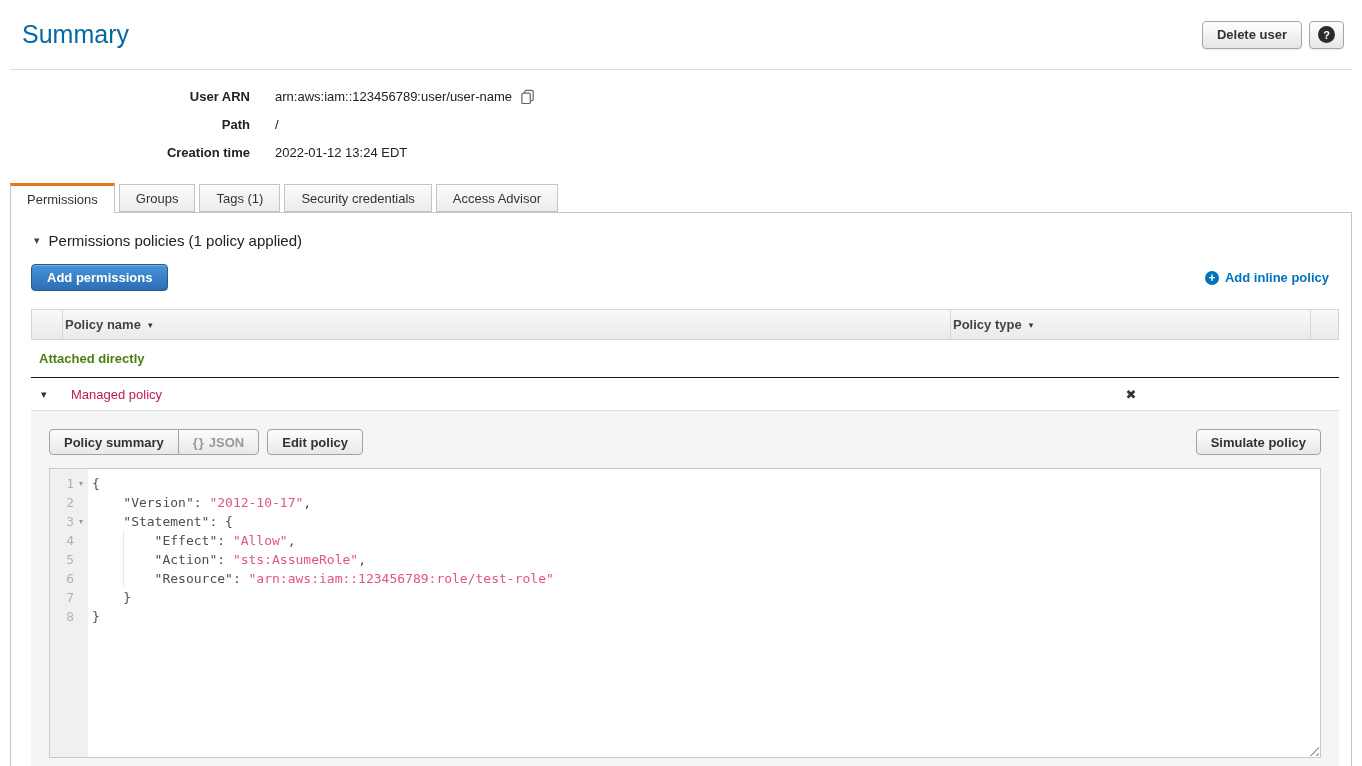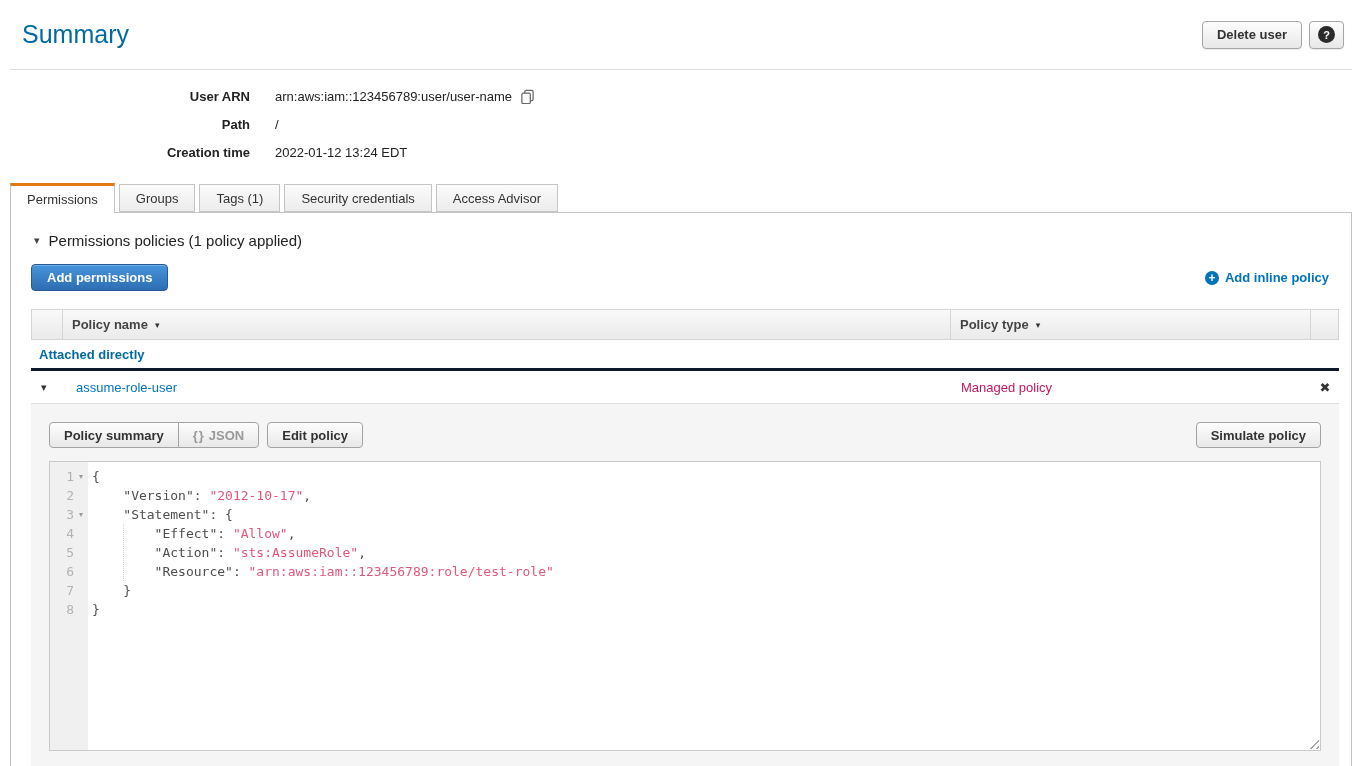--- a/index.html
+++ b/index.html
@@ -44,25 +44,25 @@
     box-shadow:inset 0 1px 0 rgba(255,255,255,.25);}
   .inline-link{display:flex;align-items:center;gap:6px;color:var(--link-blue,#0073bb);
     font-size:13px;font-weight:bold;cursor:pointer;margin-right:10px;}
   .plus-circle{width:14px;height:14px;border-radius:50%;background:var(--link-blue,#0073bb);
     color:#fff;font-size:12px;font-weight:bold;display:flex;align-items:center;justify-content:center;line-height:1;}
 
   
   .ptable{margin-top:18px;font-size:13px;}
   .thead{display:grid;grid-template-columns:30px 1fr 360px 28px;height:31px;align-items:stretch;
     background:linear-gradient(#f9f9f9,#eaeaea);border:1px solid #d5d5d5;}
-  .th{display:flex;align-items:center;padding-left:9px;font-weight:bold;color:#444;border-left:1px solid #d5d5d5;}
+  .th{display:flex;align-items:center;padding-left:2px;font-weight:bold;color:#444;border-left:1px solid #d5d5d5;}
   .th:first-child{border-left:none;}
   .sort-caret{font-size:9px;margin-left:7px;color:#333;}
-  .group-row{height:31px;display:flex;align-items:center;padding-left:8px;font-weight:bold;
-    color:#0369a1;border-bottom:3px solid #0f172a;}
+  .group-row{height:38px;display:flex;align-items:center;padding-left:8px;font-weight:bold;
+    color:#4d7c0f;border-bottom:1px solid #0f172a;}
   .policy-row{display:grid;grid-template-columns:30px 1fr 360px 28px;height:33px;align-items:center;
     border-bottom:1px solid #ddd;}
   .row-caret{margin-left:10px;font-size:11px;color:#333;cursor:pointer;}
   .policy-link{margin-left:15px;color:var(--link-blue,#0073bb);cursor:pointer;}
   .ptype{padding-left:10px;color:#be185d;}
   .detach{justify-self:center;font-weight:bold;color:#333;cursor:pointer;font-size:13px;}
 
   
   .detail-box{background:#f5f5f5;padding:18px 18px 16px 18px;border-bottom:2px solid #c8c8c8;}
   .detail-toolbar{display:flex;justify-content:space-between;align-items:center;gap:27px;}
@@ -166,21 +166,20 @@
         <span>Policy type</span>
         <span class="sort-caret">▾</span>
       </div>
       <div class="th"></div>
     </div>
 
     <div class="group-row">Attached directly</div>
 
     <div class="policy-row">
       <span class="row-caret">▾</span>
-      <span class="policy-link">assume-role-user</span>
       <span class="ptype">Managed policy</span>
       <span class="detach">✖</span>
     </div>
 
     <div class="detail-box">
       <div class="detail-toolbar">
         <div class="dt-left">
           <div class="seg">
             <button class="btn-gray">Policy summary</button>
             <button class="btn-gray json-seg">

